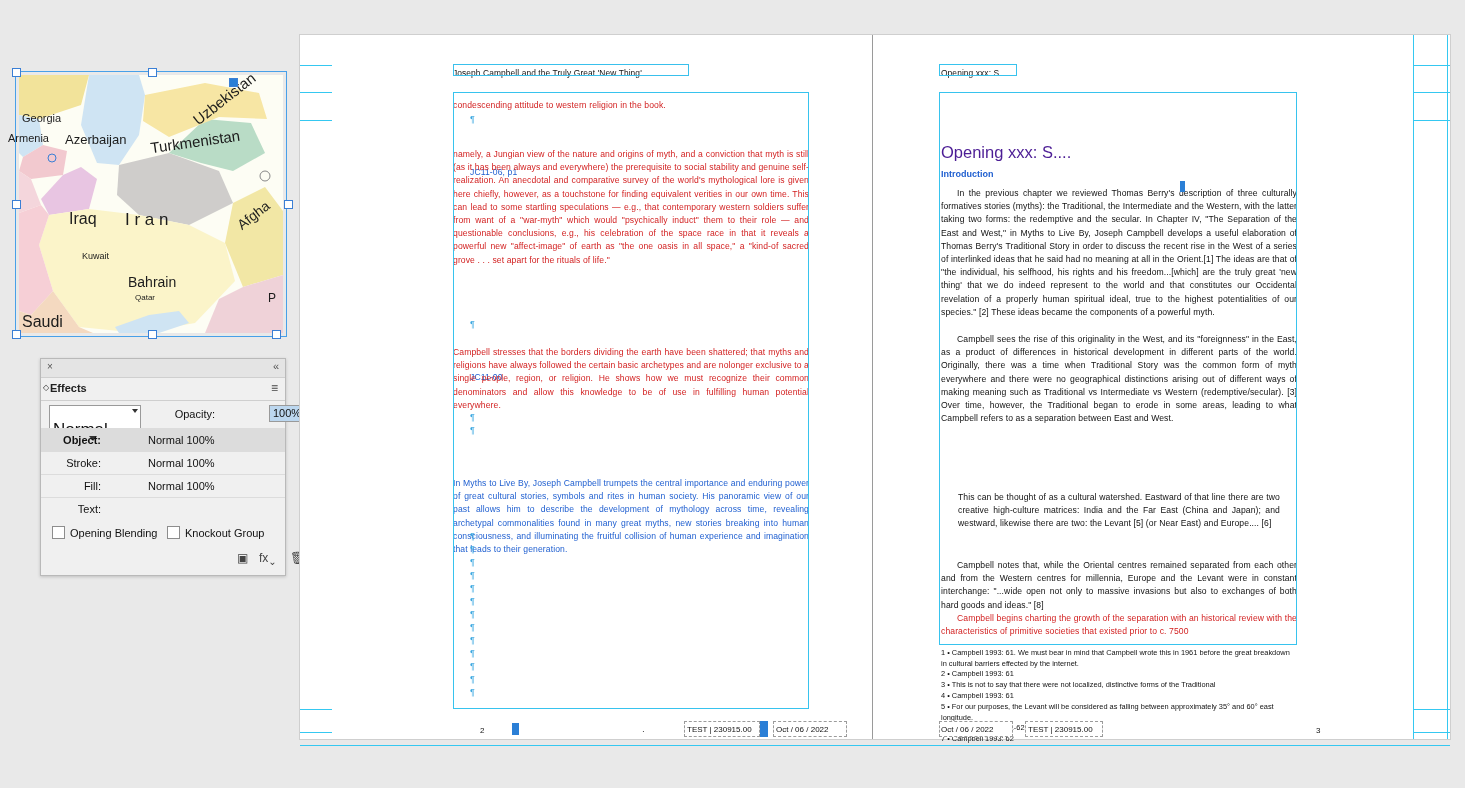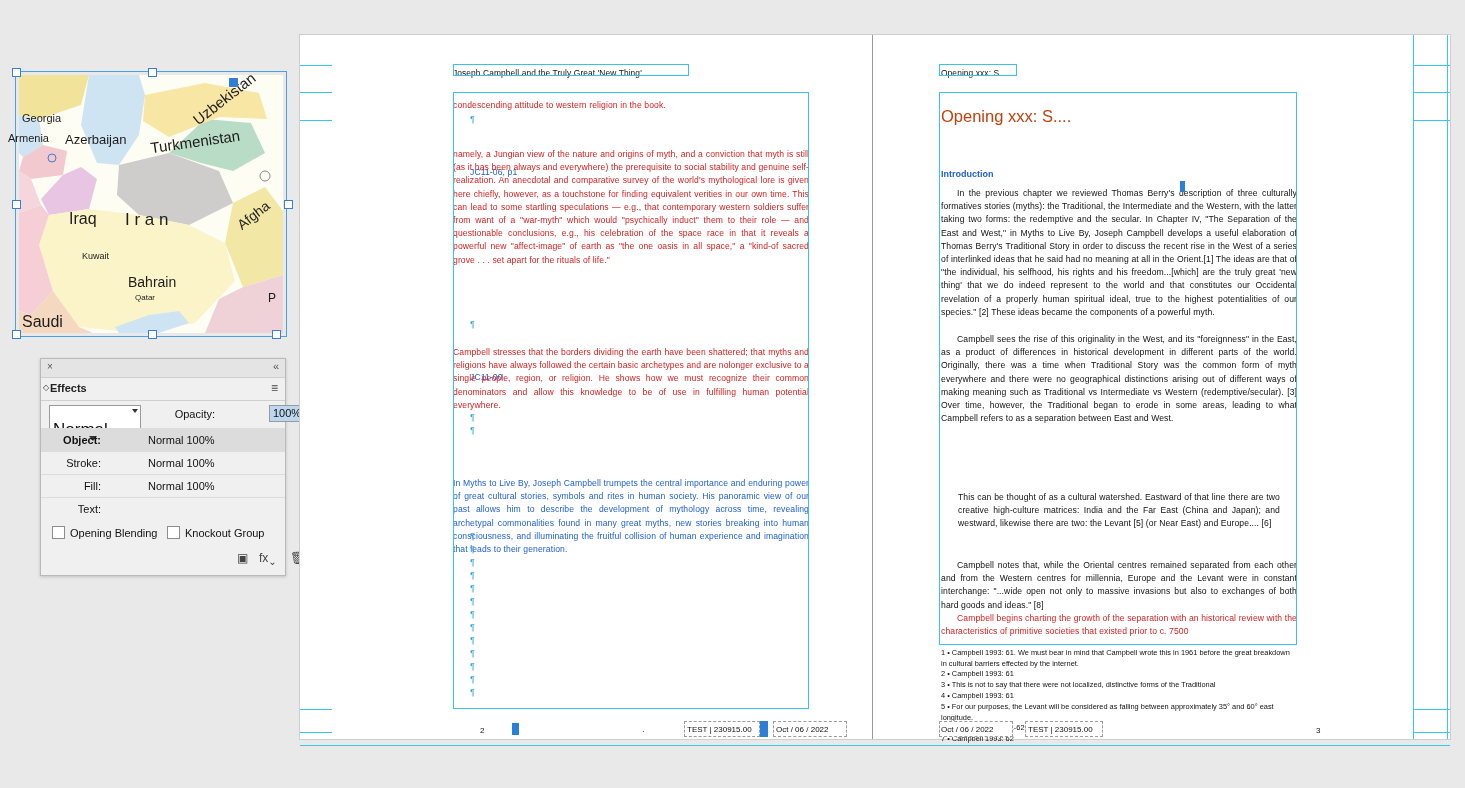--- a/index.html
+++ b/index.html
@@ -49,21 +49,21 @@
   .gl{position:absolute;background:#35c8f1;}
   .gl.v{width:1px;top:0;bottom:0;}
   .gl.h{height:1px;left:0;right:0;}
   .spread-edge{position:absolute;background:#9a9a9a;}
 
   .page{position:absolute;top:0;height:704px;background:#fff;}
   .txt{position:absolute;font-size:8.6px;line-height:13.2px;color:#111;letter-spacing:.1px;}
   .red{color:#d21f1f;}
   .blue{color:#1f5fd0;margin-top:40px;}
   .hdr{font-size:8.4px;color:#111;}
-  .bigtitle{font-size:16.5px;color:#c2410c;}
+  .bigtitle{font-size:16.5px;color:#4c1d95;margin-top:36px;}
   .sect{font-size:9px;font-weight:bold;color:#1f5fd0;}
   .foot{position:absolute;font-size:7.4px;line-height:10.6px;color:#111;}
   .frame-edge{position:absolute;border:1px solid #37c3ee;box-sizing:border-box;}
   .empty-para{position:absolute;color:#3aa7e0;font-size:9px;}
   .mark{position:absolute;background:#2b7fd6;}
   .smalltext{position:absolute;font-size:8px;color:#111;}
   .dash{position:absolute;border:1px dashed #9b9b9b;box-sizing:border-box;}
 </style>
 </head>
 <body>

